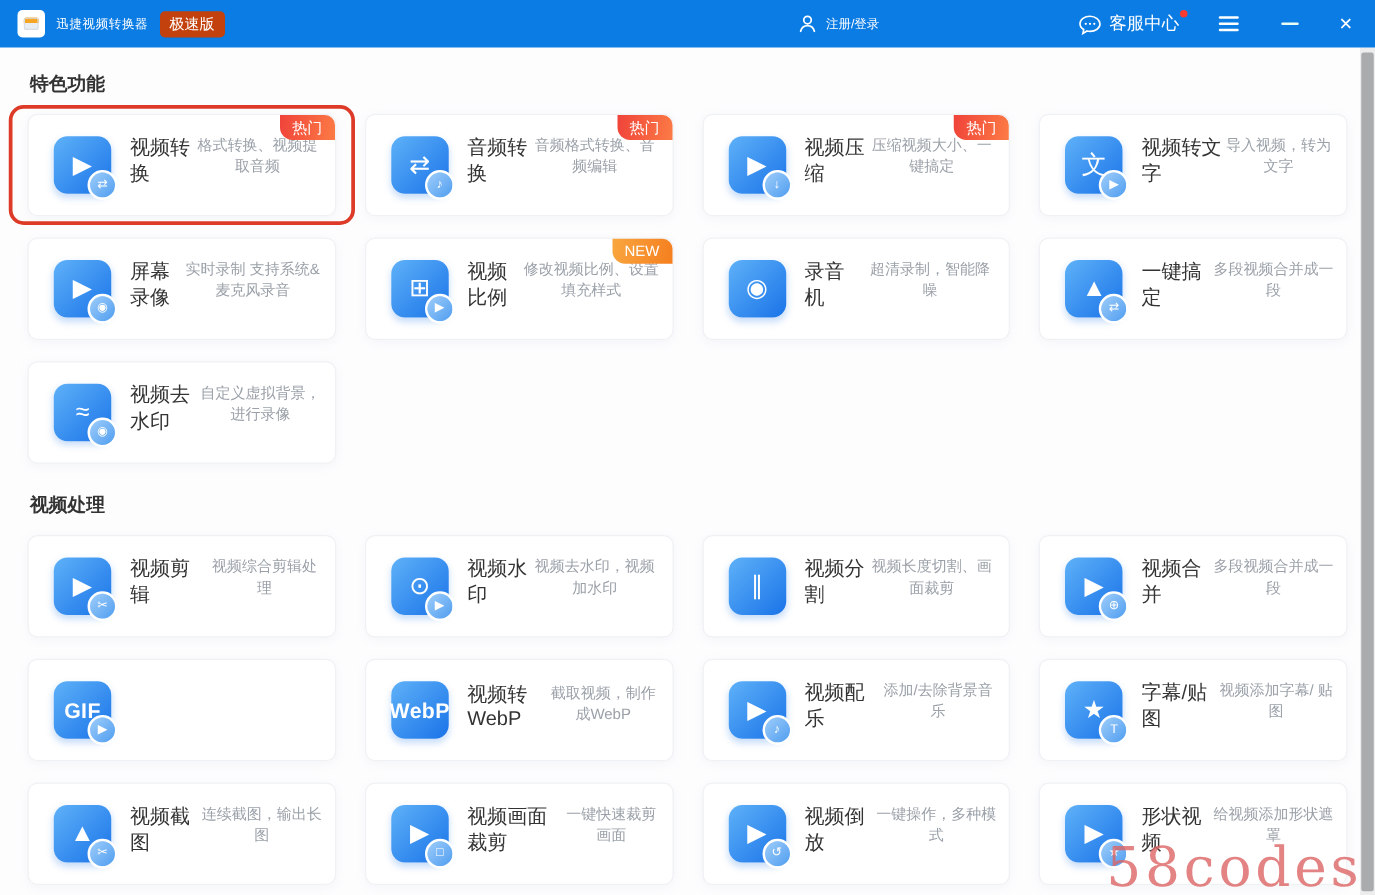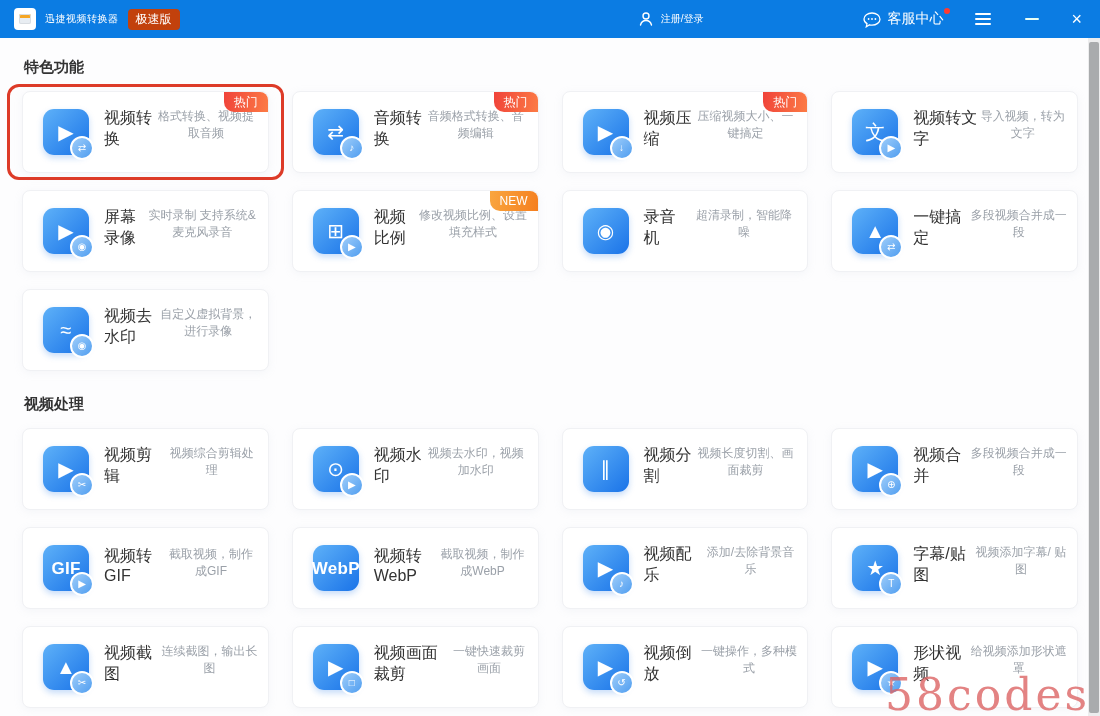--- a/index.html
+++ b/index.html
@@ -288,24 +288,20 @@
       <div class="card-subtitle">多段视频合并成一段</div>
     </div>
 
   </div>
         <div class="card">
 
     <div class="icon">
       <span class="glyph icon-text">GIF</span>
       <span class="subglyph">▶</span>
     </div>
-    <div class="card-text">
-      <div class="card-title">视频转GIF</div>
-      <div class="card-subtitle">截取视频，制作成GIF</div>
-    </div>
 
   </div>
         <div class="card">
 
     <div class="icon">
       <span class="glyph icon-text">WebP</span>
 
     </div>
     <div class="card-text">
       <div class="card-title">视频转WebP</div>

